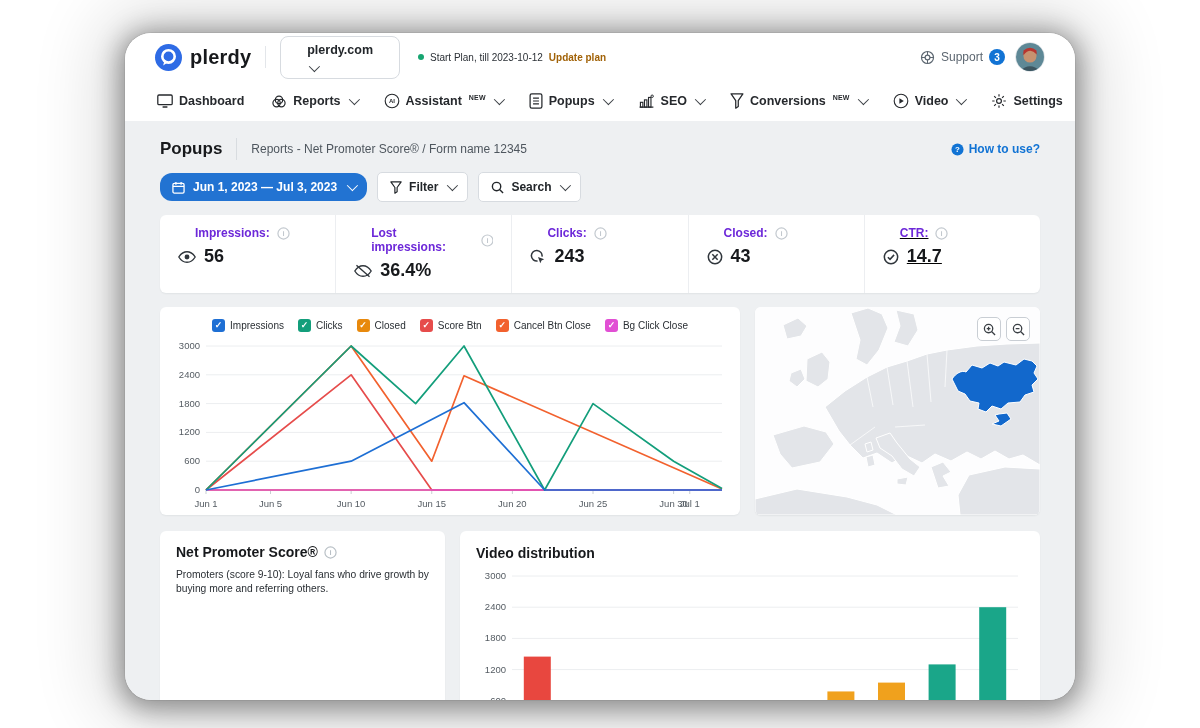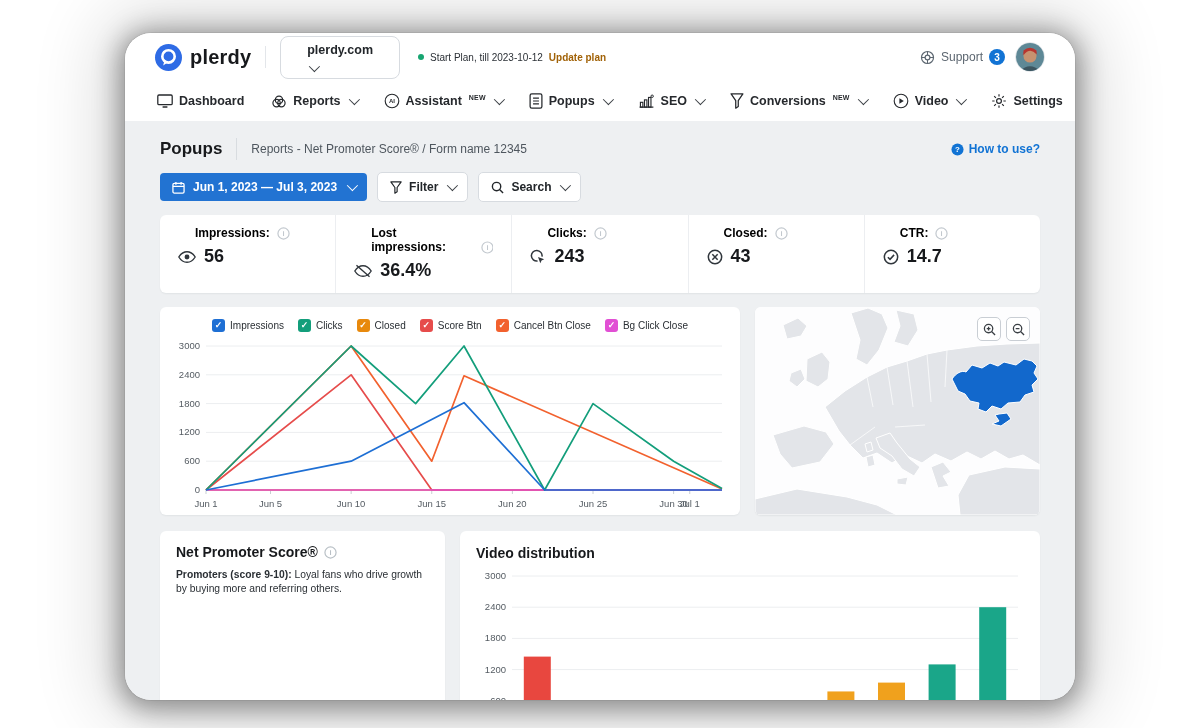--- a/index.html
+++ b/index.html
@@ -32,48 +32,48 @@
   .new-tag { font-size:7px; font-weight:700; color:#26292d; margin-left:1px; align-self:flex-start; margin-top:1px; letter-spacing:.2px; }
   .chev { width:8px; height:8px; border-right:1.6px solid #3a3f44; border-bottom:1.6px solid #3a3f44; transform:rotate(45deg) translateY(-2px); margin-left:2px; }
   
   .content { background:#eef0f2; height:100%; padding:0 35px; }
   .title-row { display:flex; align-items:center; padding-top:17px; }
   .page-title { font-size:17px; font-weight:700; color:#17191c; }
   .title-div { width:1px; height:22px; background:#d8dce0; margin:0 14px; }
   .breadcrumb { font-size:12px; color:#4e565e; }
   .help { margin-left:auto; display:flex; align-items:center; gap:5px; color:#1173d4; font-size:12px; font-weight:600; cursor:pointer; }
   .toolbar { display:flex; align-items:center; gap:10px; margin-top:12px; }
-  .btn-date { display:flex; align-items:center; gap:8px; background:#2273d2; color:#fff; font-size:12px; font-weight:600; border-radius:4px; padding:7px 12px; cursor:pointer; }
+  .btn-date { display:flex; align-items:center; gap:8px; background:#2273d2; color:#fff; font-size:12px; font-weight:600; border-radius:12px; padding:7px 12px; cursor:pointer; }
   .btn-date .chev { border-color:#fff; }
   .btn-ghost { display:flex; align-items:center; gap:7px; background:#fff; color:#22262a; font-size:12px; font-weight:600; border:1px solid #d7dbe0; border-radius:5px; padding:7px 12px; cursor:pointer; }
   
   .stats { display:flex; margin-top:13px; background:#fff; border-radius:6px; box-shadow:0 1px 2px rgba(20,30,40,.06); }
   .stat { flex:1; padding:11px 18px 12px; border-right:1px solid #eceef1; }
-  .stat:last-child { border-right:none; }
-  .stat-label-row { display:flex; align-items:flex-end; gap:7px; font-size:12px; font-weight:700; color:#000000;padding-left:17px; }
+  .stat:last-child { border-right:none;text-decoration:underline; }
+  .stat-label-row { display:flex; align-items:center; gap:7px; font-size:12px; font-weight:700; color:#6d28d9;padding-left:17px; }
   .stat-value-row { display:flex; align-items:center; gap:8px; margin-top:6px; }
   .stat-value { font-size:18px; font-weight:700; color:#17191c; }
   
   .row-charts { display:flex; gap:15px; margin-top:14px; }
   .card { background:#fff; border-radius:6px; box-shadow:0 1px 2px rgba(20,30,40,.06); }
   .card-line { width:580px; height:208px; padding:10px 8px 4px; }
   .card-map { flex:1; height:208px; position:relative; overflow:hidden; }
   .legend { display:flex; justify-content:center; gap:14px; margin:2px 0 4px; flex-wrap:nowrap; }
   .legend-item { display:flex; align-items:center; gap:5px; font-size:10px; color:#2a2f34; cursor:pointer; white-space:nowrap; }
   .legend-box { width:13px; height:13px; border-radius:3px; color:#fff; font-size:9px; font-weight:700; display:flex; align-items:center; justify-content:center; line-height:1; }
   .map-zoom { position:absolute; top:10px; right:10px; display:flex; gap:5px; }
   .map-zoom-btn { width:24px; height:24px; background:#fff; border:1px solid #c9ced4; border-radius:5px; display:flex; align-items:center; justify-content:center; cursor:pointer; }
   .row-bottom { display:flex; gap:15px; margin-top:16px; }
   .card-nps { width:285px; height:215px; padding:13px 16px; }
   .card-votes { flex:1; height:215px; padding:13px 16px 0; }
   .card-title-row { display:flex; align-items:center; gap:6px; }
   .card-title { font-size:14px; font-weight:700; color:#17191c; }
   .nps-text { margin-top:8px; font-size:10.3px; color:#2a2f34; line-height:1.35; }
   .nps-text p { margin-bottom:6px; }
-  .nps-lead { font-weight:700; }
+  .nps-lead { font-weight:400; }
   .gauge-wrap { display:flex; justify-content:center; margin-top:2px; }
   .gauge-value { font-size:29px; font-weight:700; fill:#16a085; }
   svg text.axis { font-family:"Liberation Sans", sans-serif; font-size:9.5px; fill:#555c63; }
 </style>
 </head>
 <body>
 
 <div class="stage">
   <div class="window">
 

